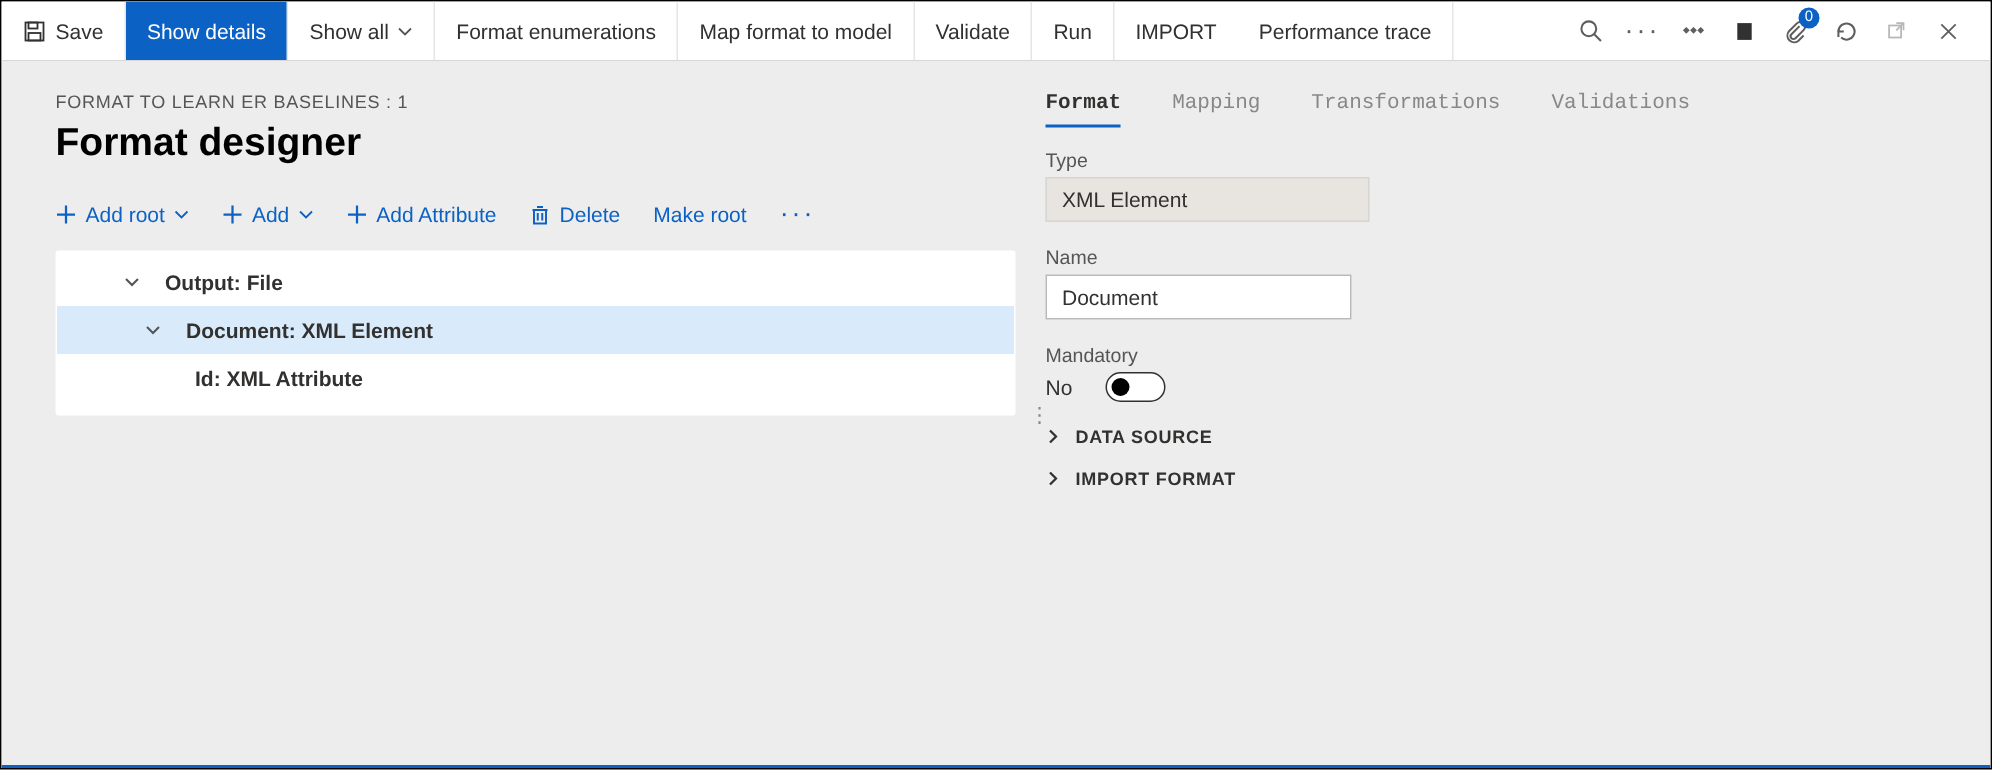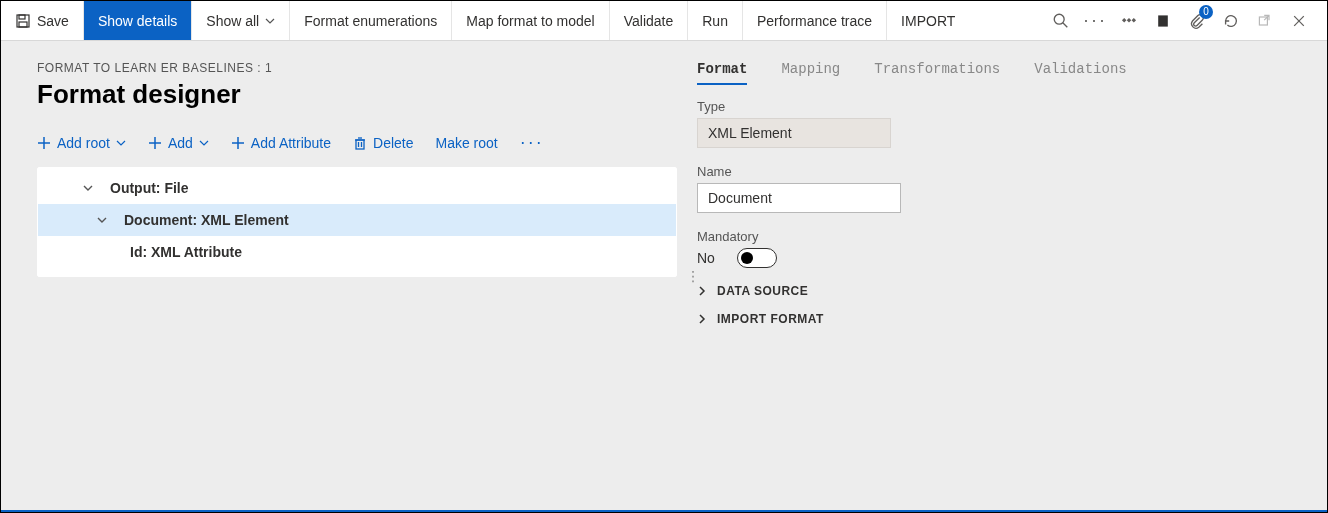--- a/index.html
+++ b/index.html
@@ -156,21 +156,21 @@
   .field-label {
     font-size: 13px;
     color: #555;
     margin-bottom: 4px;
   }
   .field-block { margin-bottom: 16px; }
   .readonly-box {
     background: #e8e4e0;
     border: 1px solid #d8d4d0;
     padding: 6px 10px;
-    width: 194px;
+    width: 216px;
     color: #323130;
   }
   .input-box {
     background: #fff;
     border: 1px solid #b8b8b8;
     padding: 6px 10px;
     width: 204px;
     color: #323130;
   }
   .toggle-row {
@@ -241,25 +241,25 @@
   </div>
   <div class="toolbar-item">
     <span>Map format to model</span>
   </div>
   <div class="toolbar-item">
     <span>Validate</span>
   </div>
   <div class="toolbar-item">
     <span>Run</span>
   </div>
-  <div class="toolbar-item">
-    <span>Performance trace</span>
-  </div>
   <div class="toolbar-item" style="border-right:none">
     <span>IMPORT</span>
+  </div>
+  <div class="toolbar-item">
+    <span>Performance trace</span>
   </div>
 
   <div class="toolbar-right">
     <span class="ico">
       <svg viewBox="0 0 20 20" width="18" height="18" fill="none" stroke="#605e5c" stroke-width="1.5">
           <circle cx="8" cy="8" r="5.5"></circle>
           <line x1="12" y1="12" x2="17" y2="17"></line>
         </svg>
     </span>
     <span class="ico" style="font-size:18px;letter-spacing:2px;color:#605e5c">···</span>

